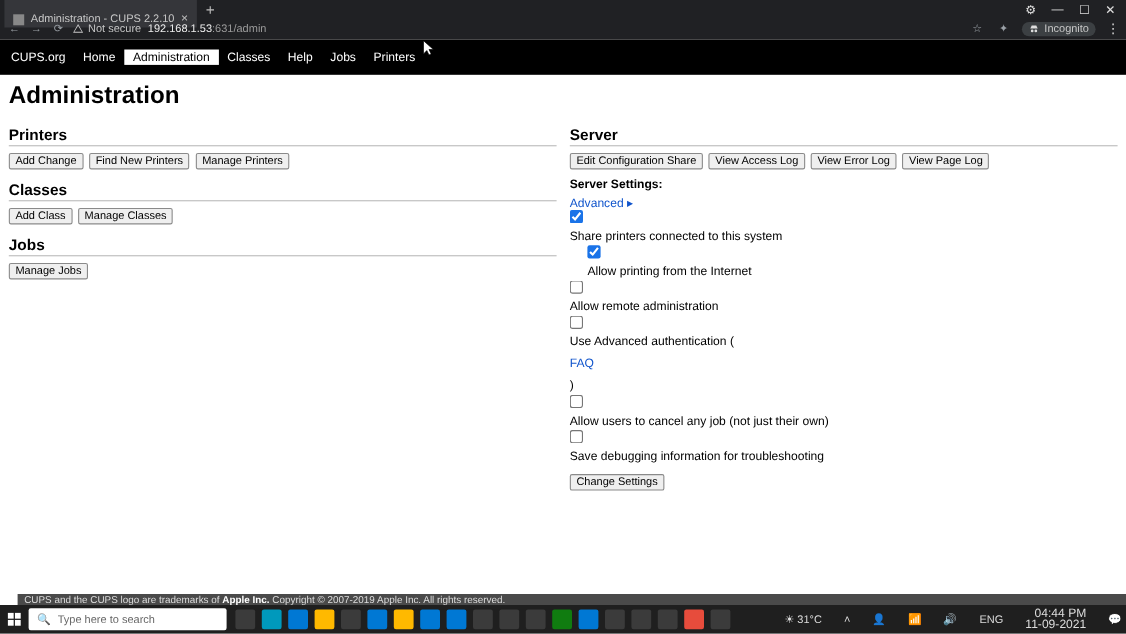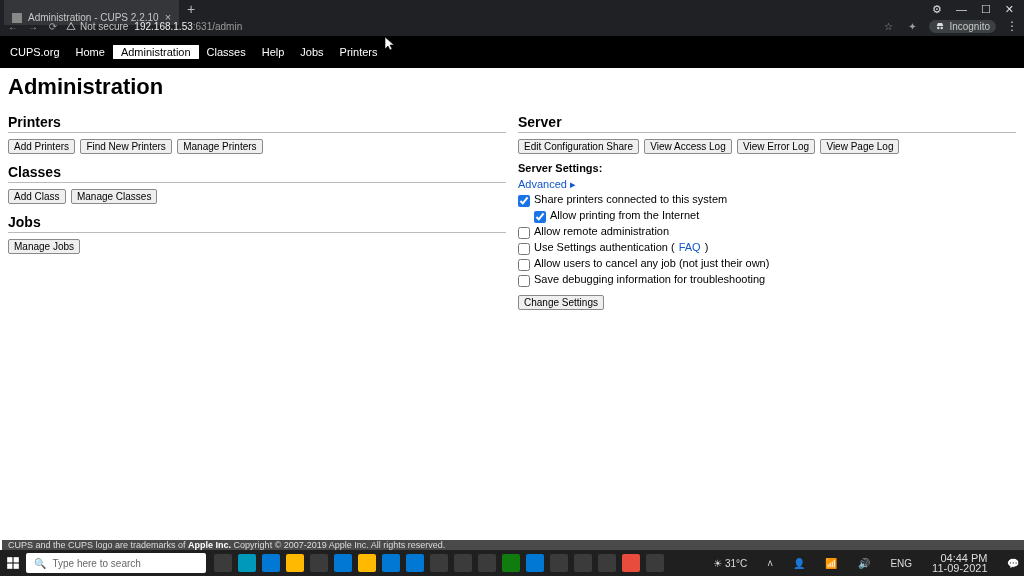--- a/index.html
+++ b/index.html
@@ -32,28 +32,28 @@
 
   
   .page { padding:4px 8px 0 8px; height:calc(576px - 18px - 18px - 16px - 20px - 10px); overflow:hidden; }
   h1.page-title { font-size:22px; font-weight:bold; margin:2px 0 6px 0; }
   .cols { display:flex; gap:12px; }
   .col { flex:1; min-width:0; }
   h2.section { font-size:14px; font-weight:bold; border-bottom:1px solid #bbb; padding-bottom:2px; margin-top:8px; margin-bottom:4px; }
   .btn { background:#efefef; border:1px solid #8a8a8a; border-radius:2px; font-size:10px; padding:1px 5px; margin:2px 2px 2px 0; cursor:pointer; font-family:inherit; }
   .settings-label { font-weight:bold; font-size:11px; margin:6px 0 4px 0; }
   .advanced-link { color:#1155cc; font-size:11px; cursor:pointer; }
-  .chk-line { font-size:11px; line-height:16px; display:flex; align-items:flex-end; gap:4px; }
+  .chk-line { font-size:11px; line-height:16px; display:flex; align-items:flex-start; gap:4px;flex-direction:column; }
   .chk-line input { margin:0; width:12px; height:12px; accent-color:#1a73e8; }
   .chk-line.indent { padding-left:16px; }
   .chk-line a { color:#1155cc; text-decoration:none; }
   .change-btn-row { margin-top:6px; }
 
   
-  .footer { position:absolute; left:2px; right:0; top:540px; background:#4a4a4a; color:#ddd; font-size:9px; height:10px; line-height:10px; padding:0 6px; overflow:hidden; white-space:nowrap; }
+  .footer { position:absolute; left:16px; right:0; top:540px; background:#4a4a4a; color:#ddd; font-size:9px; height:10px; line-height:10px; padding:0 6px; overflow:hidden; white-space:nowrap; }
   .footer b { color:#fff; }
 
   
   .taskbar { position:absolute; left:0; right:0; bottom:0; height:26px; background:#1f1f1f; display:flex; align-items:center; color:#ddd; font-size:10px; }
   .start { width:26px; height:26px; display:flex; align-items:center; justify-content:center; cursor:pointer; }
   .start svg { width:14px; height:14px; }
   .search-box { background:#fff; color:#666; height:20px; width:180px; display:flex; align-items:center; gap:6px; padding:0 8px; border-radius:2px; }
   .task-icons { display:flex; gap:6px; margin-left:8px; align-items:center; }
   .ticon { width:18px; height:18px; background:#3b3b3b; border-radius:2px; cursor:pointer; }
   .ticon.accent1 { background:#0078d4; }
@@ -124,21 +124,21 @@
   <a>Help</a>
   <a>Jobs</a>
   <a>Printers</a>
 </div>
 
 <div class="page">
   <h1 class="page-title">Administration</h1>
   <div class="cols">
     <div class="col">
       <h2 class="section">Printers</h2>
-      <button class="btn">Add Printers</button>
+      <button class="btn">Add Change</button>
       <button class="btn">Find New Printers</button>
       <button class="btn">Manage Printers</button>
 
       <h2 class="section">Classes</h2>
       <button class="btn">Add Class</button>
       <button class="btn">Manage Classes</button>
 
       <h2 class="section">Jobs</h2>
       <button class="btn">Manage Jobs</button>
     </div>
@@ -160,21 +160,21 @@
       <label class="chk-line indent">
         <input type="checkbox" checked="" style="">
         <span>Allow printing from the Internet</span>
       </label>
       <label class="chk-line">
         <input type="checkbox" style="">
         <span>Allow remote administration</span>
       </label>
       <label class="chk-line">
         <input type="checkbox" style="">
-        <span>Use Settings authentication (</span>
+        <span>Use Advanced authentication (</span>
           <a href="#">FAQ</a>
           <span>)</span>
       </label>
       <label class="chk-line">
         <input type="checkbox" style="">
         <span>Allow users to cancel any job (not just their own)</span>
       </label>
       <label class="chk-line">
         <input type="checkbox" style="">
         <span>Save debugging information for troubleshooting</span>

